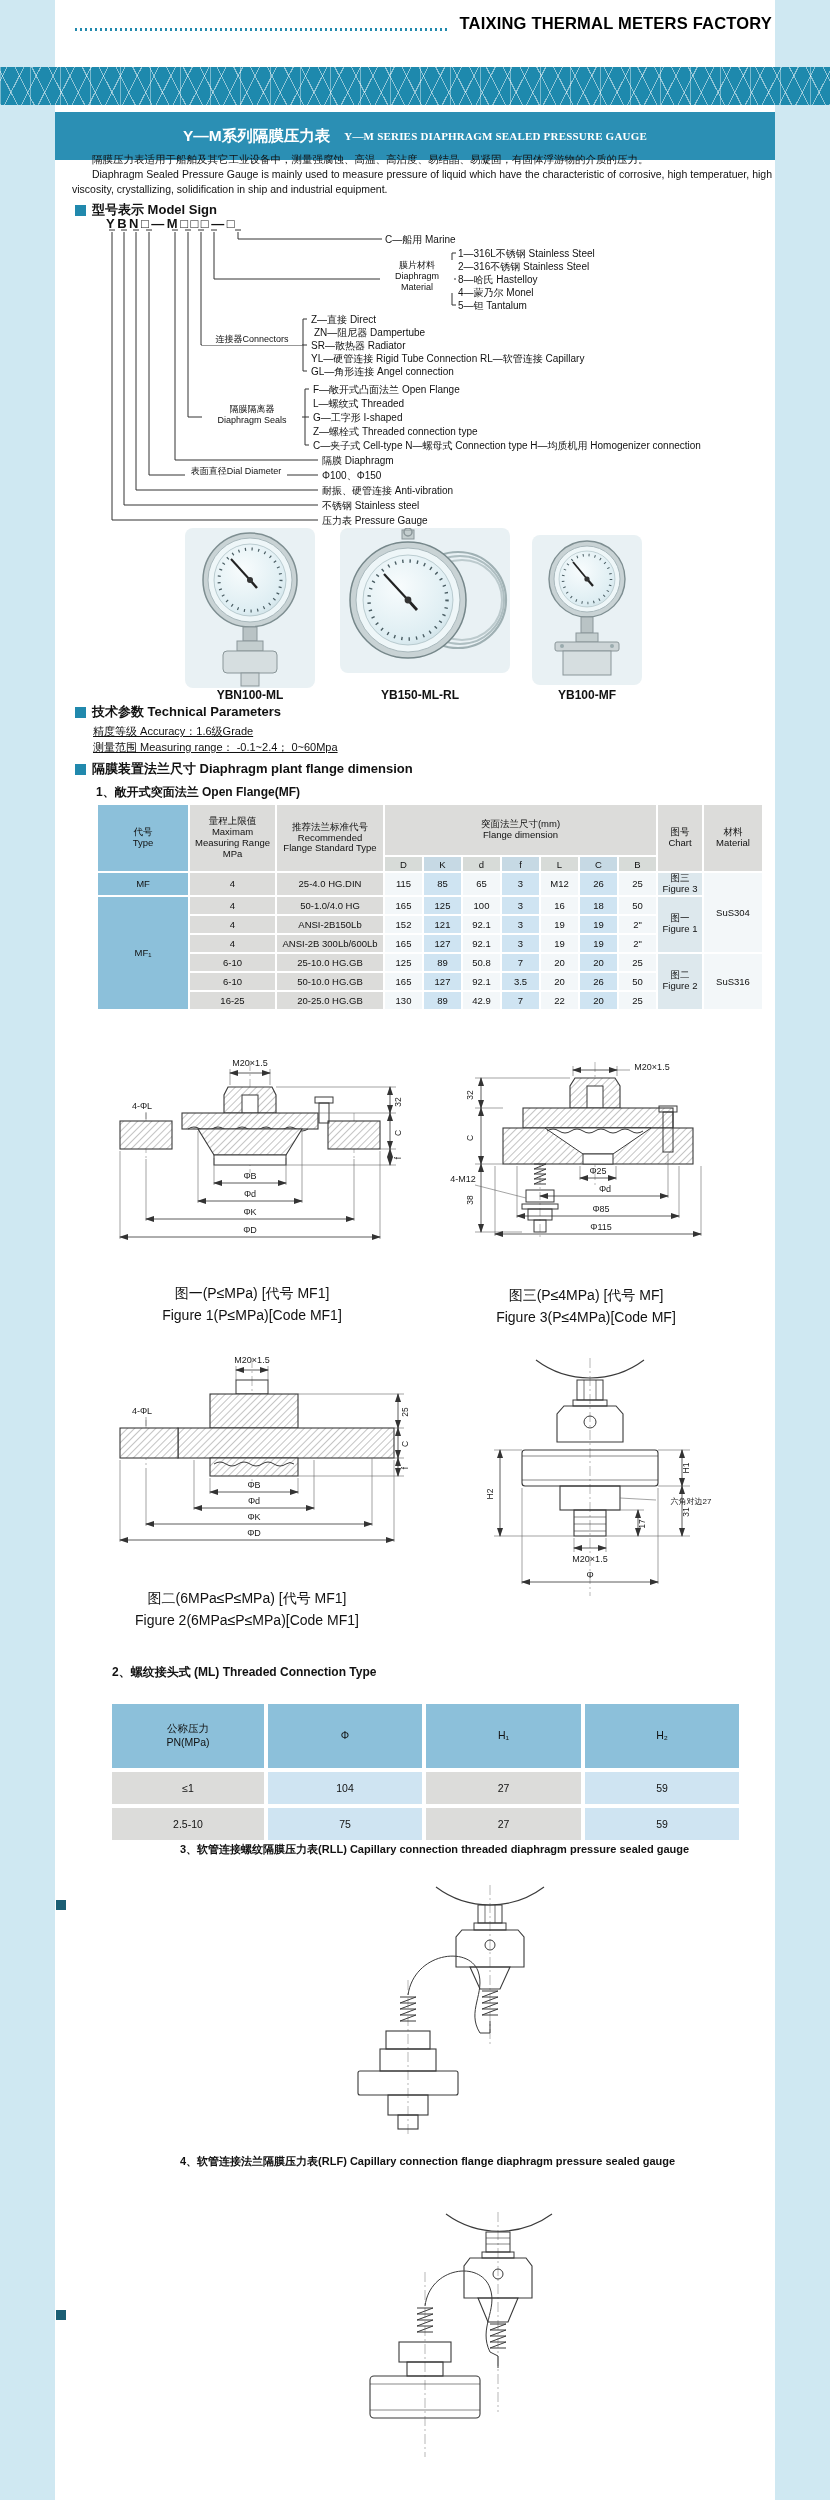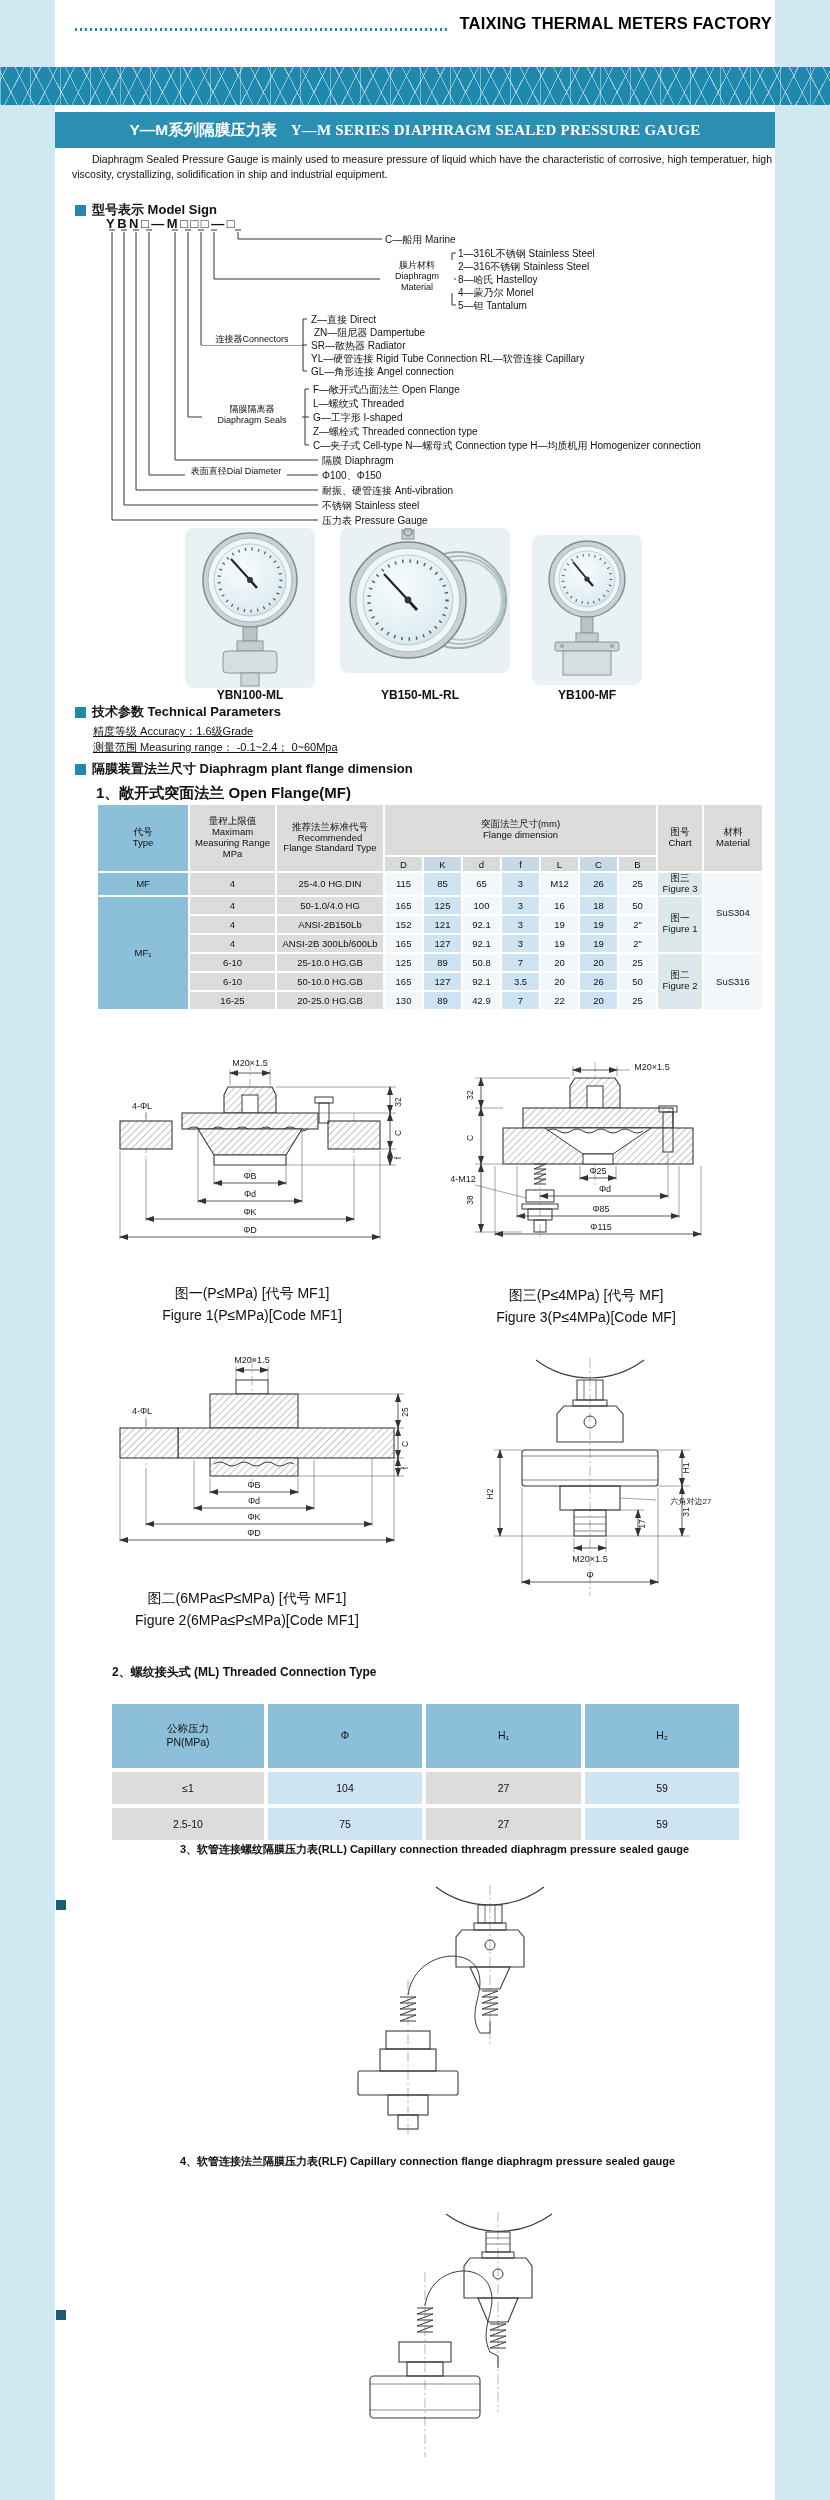--- a/index.html
+++ b/index.html
@@ -9,30 +9,30 @@
   .strip.left{left:0;} .strip.right{left:775px;}
   .abs{position:absolute;}
   .factory{position:absolute;top:14px;right:58px;font-size:16.5px;font-weight:bold;letter-spacing:.2px;color:#000;}
   .leader-dots{position:absolute;left:75px;top:28px;width:372px;height:3px;
     background:repeating-linear-gradient(90deg,#2189ad 0 2px,transparent 2px 5px);}
   .band{position:absolute;left:0;top:67px;width:830px;height:38px;background-color:#1e89ad;
     background-image:
       repeating-linear-gradient(63deg,rgba(255,255,255,.5) 0 1px,transparent 1px 15px),
       repeating-linear-gradient(-63deg,rgba(255,255,255,.5) 0 1px,transparent 1px 15px),
       repeating-linear-gradient(90deg,rgba(255,255,255,.4) 0 1px,transparent 1px 30px);}
-  .titlebar{position:absolute;left:55px;top:112px;width:720px;height:36px;background:#2b8fb4;color:#fff;
+  .titlebar{position:absolute;left:55px;top:112px;width:720px;height:48px;background:#2b8fb4;color:#fff;
     display:flex;align-items:center;justify-content:center;gap:14px;}
   .titlebar .cn{font-size:15.5px;font-weight:bold;}
-  .titlebar .en{font-size:15px;font-weight:bold;font-family:"Liberation Serif",serif;letter-spacing:.2px;}
+  .titlebar .en{font-size:11px;font-weight:bold;font-family:"Liberation Serif",serif;letter-spacing:.2px;}
   .intro{position:absolute;left:72px;top:152px;width:700px;font-size:10.5px;line-height:1.45;text-align:justify;}
   .intro p{margin:0;text-indent:1.9em;}
   .sec-h{position:absolute;font-size:13px;font-weight:bold;display:flex;align-items:center;gap:6px;}
   .sec-h .sq{width:11px;height:11px;background:#2189ad;display:inline-block;}
   .tline{position:absolute;font-size:11px;text-decoration:underline;}
-  .subnum{position:absolute;font-size:15px;font-weight:bold;}
+  .subnum{position:absolute;font-size:12px;font-weight:bold;}
   
   .ms{position:absolute;left:60px;top:216px;width:712px;height:315px;}
   .ms .code{position:absolute;left:46px;top:0;font-size:13px;font-weight:bold;letter-spacing:2.5px;}
   .ms .item{position:absolute;font-size:10px;white-space:nowrap;line-height:11px;}
   .ms .glabel{position:absolute;background:#fff;text-align:center;font-size:9px;line-height:11px;white-space:pre-line;}
   .ms svg{position:absolute;left:0;top:0;}
   
   .gaugecap{position:absolute;font-size:12px;font-weight:bold;text-align:center;width:160px;}
   
   table{border-collapse:collapse;}
@@ -64,20 +64,21 @@
   <div class="strip right"></div>
 
   <div class="leader-dots"></div>
   <div class="factory">TAIXING THERMAL METERS FACTORY</div>
   <div class="band"></div>
   <div class="titlebar">
     <span class="cn">Y—M系列隔膜压力表</span>
     <span class="en">Y—M SERIES DIAPHRAGM SEALED PRESSURE GAUGE</span>
   </div>
   <div class="intro">
+    <p>隔膜压力表适用于船舶及其它工业设备中，测量强腐蚀、高温、高沾度、易结晶、易凝固，有固体浮游物的介质的压力。</p>
     <p>Diaphragm Sealed Pressure Gauge is mainly used to measure pressure of liquid which have the characteristic of corrosive, high temperatuer, high viscosity, crystallizing, solidification in ship and industrial equipment.</p>
   </div>
 
   <div class="sec-h" style="left:75px;top:201px;align-items:center;">
     <span class="sq"></span>
     <span>型号表示 Model Sign</span>
   </div>
 
   <div class="ms">
     <svg width="712" height="315" viewBox="0 0 712 315">

